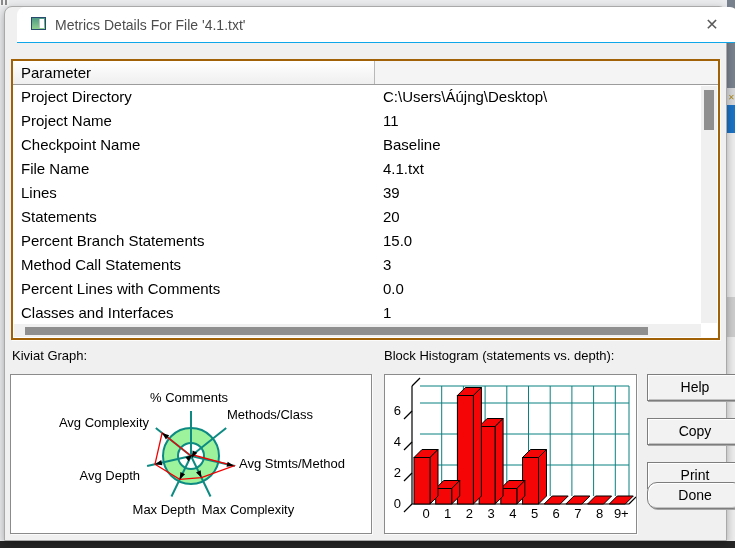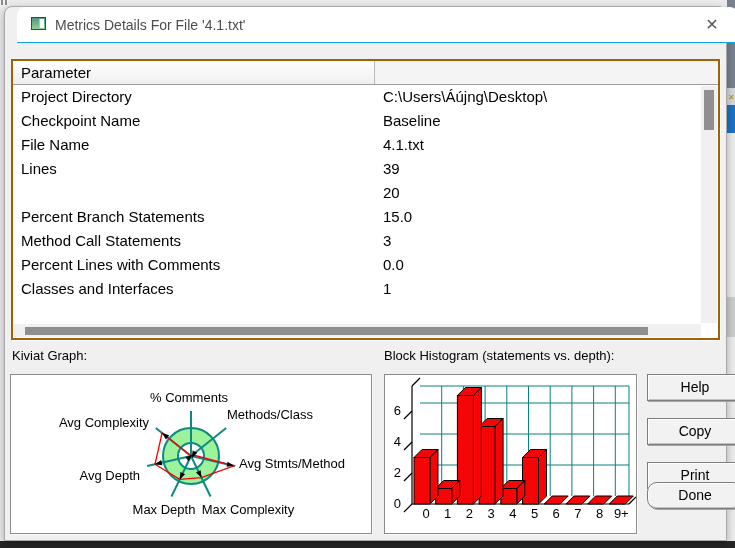--- a/index.html
+++ b/index.html
@@ -117,32 +117,37 @@
   <div class="listbox">
     <div class="lv-header">
       <span class="hcell c1">Parameter</span>
     </div>
     <div class="lv-rows">
       <div class="lv-row">
           <span class="param">Project Directory</span>
           <span class="value">C:\Users\Áújng\Desktop\</span>
         </div>
       <div class="lv-row">
+          <span class="param">Project Name</span>
+          <span class="value">11</span>
+        </div>
+      <div class="lv-row">
           <span class="param">Checkpoint Name</span>
           <span class="value">Baseline</span>
         </div>
       <div class="lv-row">
           <span class="param">File Name</span>
           <span class="value">4.1.txt</span>
         </div>
       <div class="lv-row">
           <span class="param">Lines</span>
           <span class="value">39</span>
         </div>
       <div class="lv-row">
+          <span class="param">Statements</span>
           <span class="value">20</span>
         </div>
       <div class="lv-row">
           <span class="param">Percent Branch Statements</span>
           <span class="value">15.0</span>
         </div>
       <div class="lv-row">
           <span class="param">Method Call Statements</span>
           <span class="value">3</span>
         </div>

